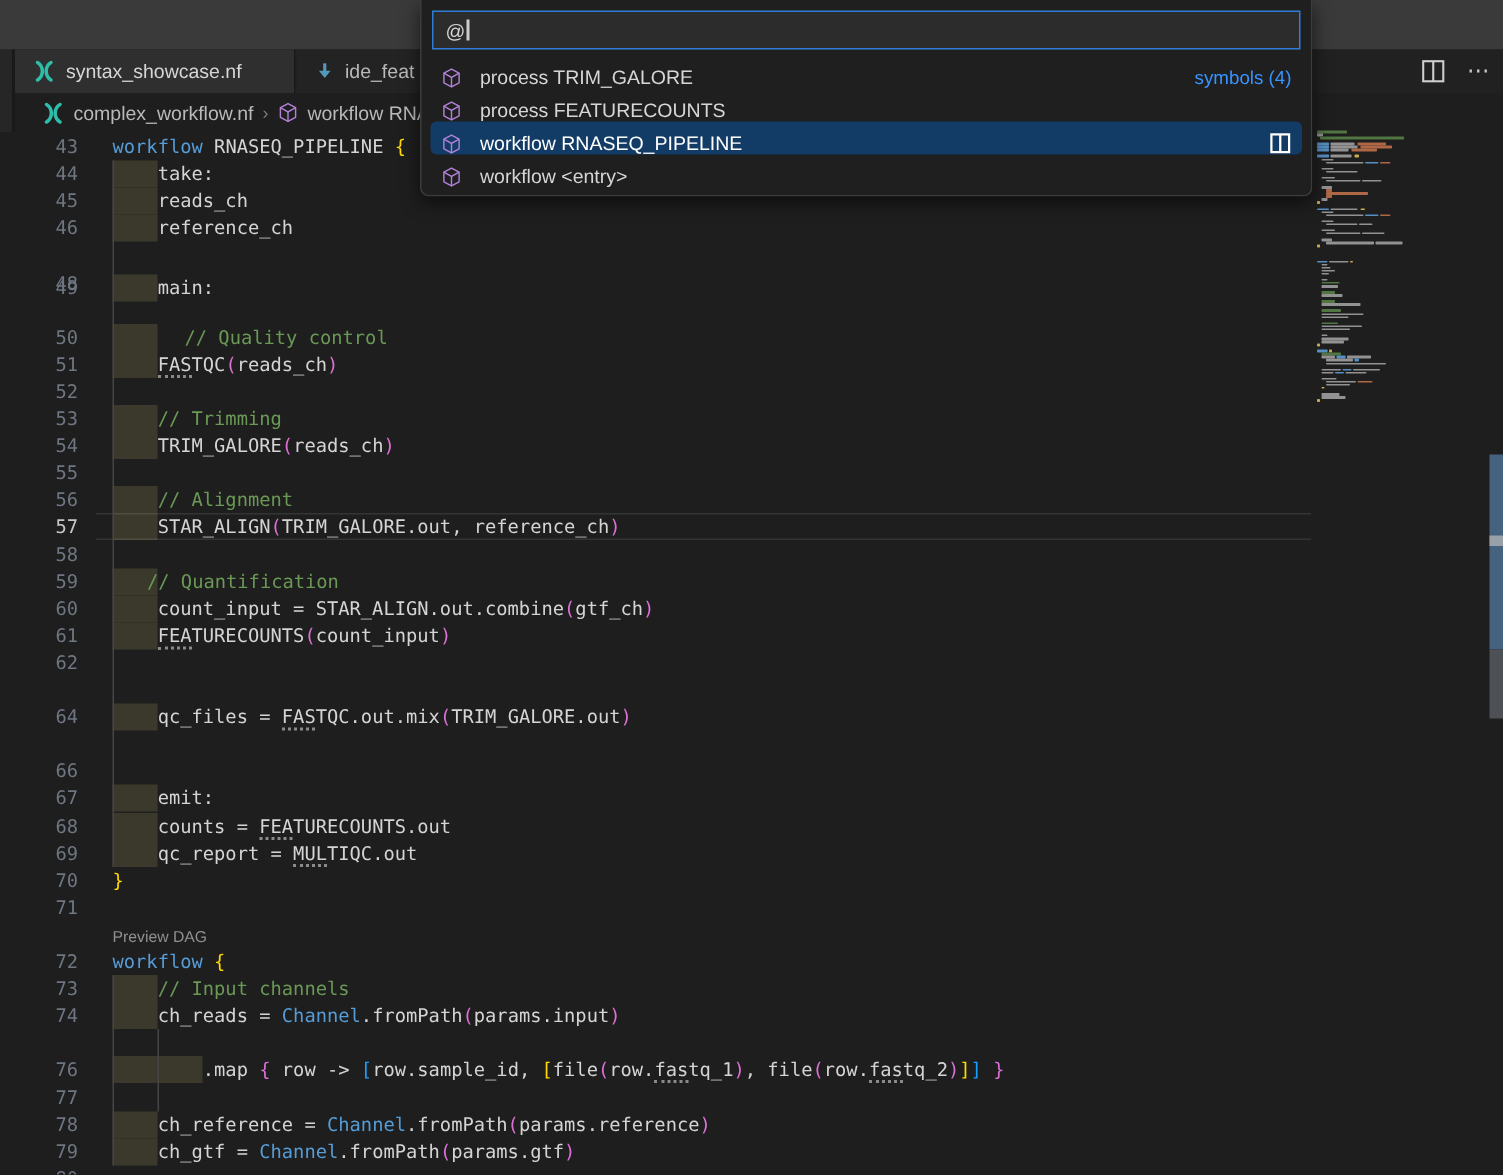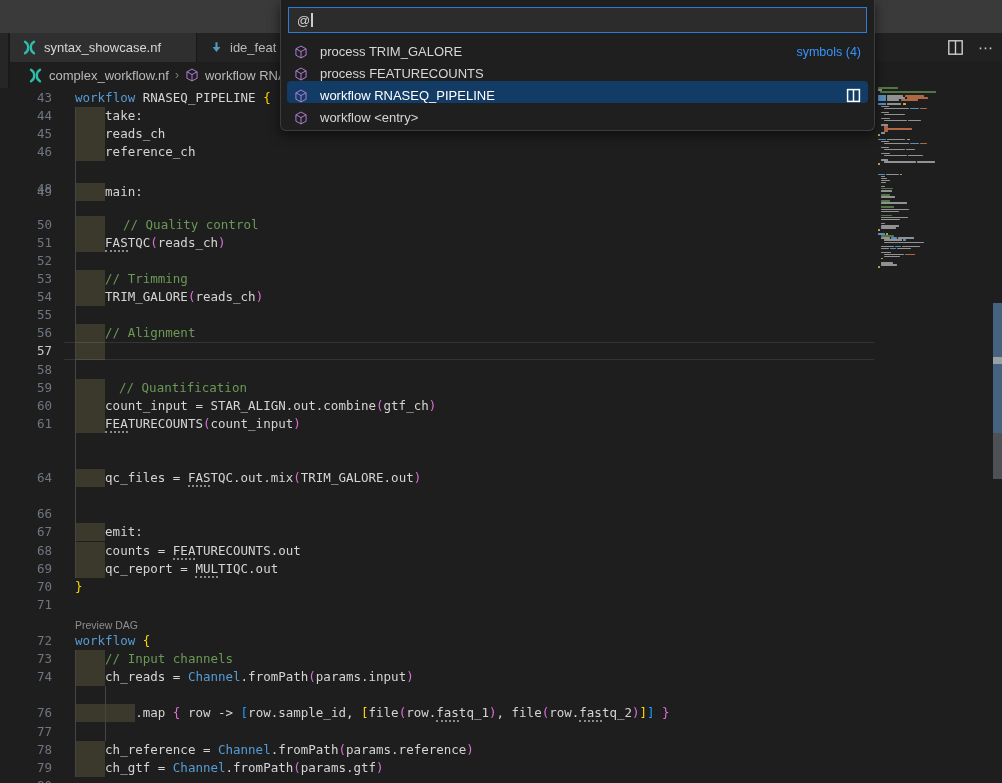--- a/index.html
+++ b/index.html
@@ -121,26 +121,27 @@
     <div class="cl" style="top:55.30px"><span class="ln">46</span><span class="band" style="width:30.1px"></span><span class="codetxt" style="padding-left:30.1px"><span class="tk-id">reference_ch</span></span></div>
     <div class="cl" style="top:91.50px"><span class="ln">48</span><span class="codetxt" style="padding-left:0.0px"></span></div>
     <div class="cl" style="top:95px"><span class="ln">49</span><span class="band" style="width:30.1px"></span><span class="codetxt" style="padding-left:30.1px"><span class="tk-id">main:</span></span></div>
     <div class="cl" style="top:127.70px"><span class="ln">50</span><span class="band" style="width:30.1px"></span><span class="codetxt" style="padding-left:48px"><span class="tk-cm">// Quality control</span></span></div>
     <div class="cl" style="top:145.80px"><span class="ln">51</span><span class="band" style="width:30.1px"></span><span class="codetxt" style="padding-left:30.1px"><span class="tk-id"><span class="hintu">FAS</span>TQC</span><span class="tk-b2">(</span><span class="tk-id">reads_ch</span><span class="tk-b2">)</span></span></div>
     <div class="cl" style="top:163.90px"><span class="ln">52</span><span class="codetxt" style="padding-left:0.0px"></span></div>
     <div class="cl" style="top:182.00px"><span class="ln">53</span><span class="band" style="width:30.1px"></span><span class="codetxt" style="padding-left:30.1px"><span class="tk-cm">// Trimming</span></span></div>
     <div class="cl" style="top:200px"><span class="ln">54</span><span class="band" style="width:30.1px"></span><span class="codetxt" style="padding-left:30.1px"><span class="tk-id">TRIM_GALORE</span><span class="tk-b2">(</span><span class="tk-id">reads_ch</span><span class="tk-b2">)</span></span></div>
     <div class="cl" style="top:218.20px"><span class="ln">55</span><span class="codetxt" style="padding-left:0.0px"></span></div>
     <div class="cl" style="top:236.30px"><span class="ln">56</span><span class="band" style="width:30.1px"></span><span class="codetxt" style="padding-left:30.1px"><span class="tk-cm">// Alignment</span></span></div>
-    <div class="cl cur" style="top:254.40px"><span class="ln">57</span><span class="band" style="width:30.1px"></span></div>
+    <div class="cl cur" style="top:254.40px"><span class="ln">57</span><span class="band" style="width:30.1px"></span><span class="codetxt" style="padding-left:30.1px"><span class="tk-id">STAR_ALIGN</span><span class="tk-b2">(</span><span class="tk-id">TRIM_GALORE.out, reference_ch</span><span class="tk-b2">)</span></span></div>
     <div id="current-line" style="top:254.40px"></div>
     <div class="cl" style="top:272.50px"><span class="ln">58</span><span class="codetxt" style="padding-left:0.0px"></span></div>
-    <div class="cl" style="top:290.60px"><span class="ln">59</span><span class="band" style="width:30.1px"></span><span class="codetxt" style="padding-left:44px"><span class="tk-cm">// Quantification</span></span></div>
+    <div class="cl" style="top:290.60px"><span class="ln">59</span><span class="band" style="width:30.1px"></span><span class="codetxt" style="padding-left:23px"><span class="tk-cm">// Quantification</span></span></div>
     <div class="cl" style="top:308.70px"><span class="ln">60</span><span class="band" style="width:30.1px"></span><span class="codetxt" style="padding-left:30.1px"><span class="tk-id">count_input = STAR_ALIGN.out.combine</span><span class="tk-b2">(</span><span class="tk-id">gtf_ch</span><span class="tk-b2">)</span></span></div>
     <div class="cl" style="top:326.80px"><span class="ln">61</span><span class="band" style="width:30.1px"></span><span class="codetxt" style="padding-left:30.1px"><span class="tk-id"><span class="hintu">FEA</span>TURECOUNTS</span><span class="tk-b2">(</span><span class="tk-id">count_input</span><span class="tk-b2">)</span></span></div>
+    <div class="cl" style="top:344.90px"><span class="ln">62</span><span class="codetxt" style="padding-left:0.0px"></span></div>
     <div class="cl" style="top:381.10px"><span class="ln">64</span><span class="band" style="width:30.1px"></span><span class="codetxt" style="padding-left:30.1px"><span class="tk-id">qc_files = </span><span class="tk-id"><span class="hintu">FAS</span>TQC</span><span class="tk-id">.out.mix</span><span class="tk-b2">(</span><span class="tk-id">TRIM_GALORE.out</span><span class="tk-b2">)</span></span></div>
     <div class="cl" style="top:417.30px"><span class="ln">66</span><span class="codetxt" style="padding-left:0.0px"></span></div>
     <div class="cl" style="top:435.40px"><span class="ln">67</span><span class="band" style="width:30.1px"></span><span class="codetxt" style="padding-left:30.1px"><span class="tk-id">emit:</span></span></div>
     <div class="cl" style="top:453.50px"><span class="ln">68</span><span class="band" style="width:30.1px"></span><span class="codetxt" style="padding-left:30.1px"><span class="tk-id">counts = </span><span class="tk-id"><span class="hintu">FEA</span>TURECOUNTS</span><span class="tk-id">.out</span></span></div>
     <div class="cl" style="top:471.60px"><span class="ln">69</span><span class="band" style="width:30.1px"></span><span class="codetxt" style="padding-left:30.1px"><span class="tk-id">qc_report = </span><span class="tk-id"><span class="hintu">MUL</span>TIQC</span><span class="tk-id">.out</span></span></div>
     <div class="cl" style="top:489.70px"><span class="ln">70</span><span class="codetxt" style="padding-left:0.0px"><span class="tk-b1">}</span></span></div>
     <div class="cl" style="top:507.80px"><span class="ln">71</span><span class="codetxt" style="padding-left:0.0px"></span></div>
     <div class="cl" style="top:525.90px"><span class="lens">Preview DAG</span></div>
     <div class="cl" style="top:544.00px"><span class="ln">72</span><span class="codetxt" style="padding-left:0.0px"><span class="tk-kw">workflow </span><span class="tk-b1">{</span></span></div>
     <div class="cl" style="top:562.10px"><span class="ln">73</span><span class="band" style="width:30.1px"></span><span class="codetxt" style="padding-left:30.1px"><span class="tk-cm">// Input channels</span></span></div>

